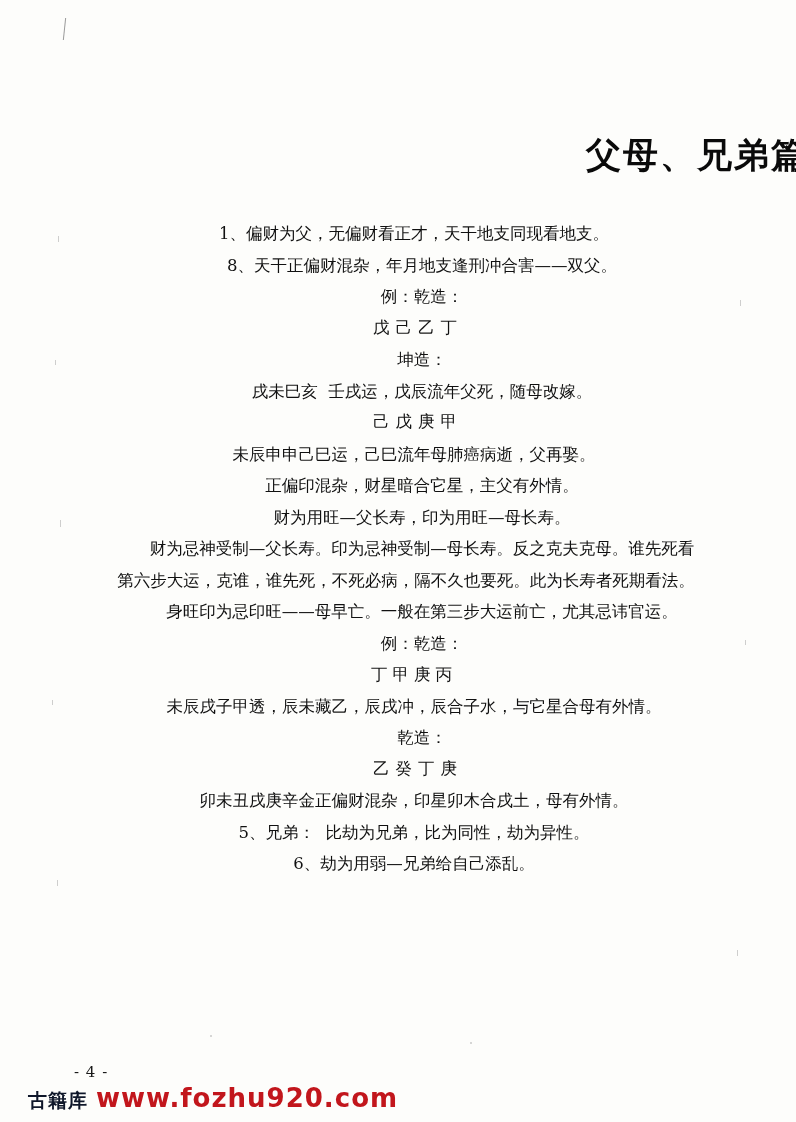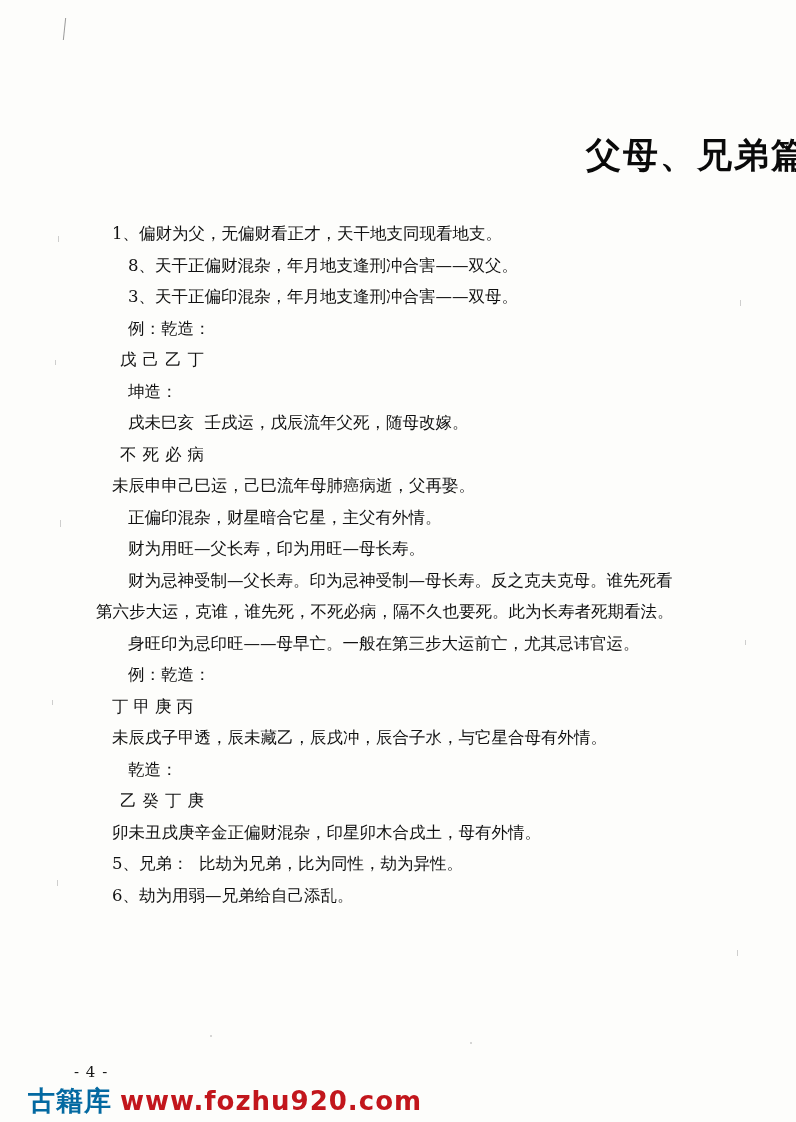--- a/index.html
+++ b/index.html
@@ -50,31 +50,33 @@
     color: #0a0a0a;
   }
   .body-text {
     position: absolute;
     top: 218px;
     left: 96px;
     width: 620px;
     font-size: 16.5px;
     line-height: 31.5px;
     color: #111111;
+    text-align: center;
   }
   .line {
     white-space: pre-wrap;
     font-family: "DejaVu Serif", "Liberation Serif", serif;
   }
   .ind1 { text-indent: 16px; }
   .ind2 { text-indent: 32px; }
   .ind0 { text-indent: 0; }
   .ganzhi {
     letter-spacing: 6px;
     text-indent: 24px;
+    font-family: Liberation Mono, monospace;
   }
   .ganzhi2 {
     letter-spacing: 5px;
     text-indent: 16px;
   }
   .footer-page {
     position: absolute;
     left: 74px;
     top: 1063px;
     font-size: 15px;
@@ -85,22 +87,22 @@
     position: absolute;
     left: 28px;
     top: 1083px;
     display: flex;
     align-items: baseline;
     gap: 8px;
   }
   .footer-brand .cn {
     font-family: "DejaVu Serif", "Liberation Serif", serif;
     font-weight: bold;
-    font-size: 27px;
-    color: #0369a1;
+    font-size: 19px;
+    color: #0f172a;
     letter-spacing: 1px;
   }
   .footer-brand .url {
     font-family: "DejaVu Sans", "Liberation Sans", sans-serif;
     font-weight: bold;
     font-size: 26px;
     color: #c2161c;
     letter-spacing: 1px;
   }
   .tiny-mark {
@@ -127,26 +129,25 @@
   <div class="speck" style="left:745px; top:640px; width:1px; height:5px;"></div>
   <div class="speck" style="left:737px; top:950px; width:1px; height:6px;"></div>
   <div class="tiny-mark" style="left:210px; top:1035px;"></div>
   <div class="tiny-mark" style="left:470px; top:1042px;"></div>
 
   <div class="title">父母、兄弟篇</div>
 
   <div class="body-text">
     <div class="line ind1">1、偏财为父，无偏财看正才，天干地支同现看地支。</div>
     <div class="line ind2">8、天干正偏财混杂，年月地支逢刑冲合害——双父。</div>
-    <div class="line ind2">3、天干正偏印混杂，年月地支逢刑冲合害——双母。</div>
     <div class="line ind2">例：乾造：</div>
     <div class="line ganzhi">戊己乙丁</div>
     <div class="line ind2">坤造：</div>
     <div class="line ind2">戌未巳亥  壬戌运，戊辰流年父死，随母改嫁。</div>
-    <div class="line ganzhi">不死必病</div>
+    <div class="line ganzhi">己戊庚甲</div>
     <div class="line ind1">未辰申申己巳运，己巳流年母肺癌病逝，父再娶。</div>
     <div class="line ind2">正偏印混杂，财星暗合它星，主父有外情。</div>
     <div class="line ind2">财为用旺—父长寿，印为用旺—母长寿。</div>
     <div class="line ind2">财为忌神受制—父长寿。印为忌神受制—母长寿。反之克夫克母。谁先死看</div>
     <div class="line ind0">第六步大运，克谁，谁先死，不死必病，隔不久也要死。此为长寿者死期看法。</div>
     <div class="line ind2">身旺印为忌印旺——母早亡。一般在第三步大运前亡，尤其忌讳官运。</div>
     <div class="line ind2">例：乾造：</div>
     <div class="line ganzhi2">丁甲庚丙</div>
     <div class="line ind1">未辰戌子甲透，辰未藏乙，辰戌冲，辰合子水，与它星合母有外情。</div>
     <div class="line ind2">乾造：</div>

